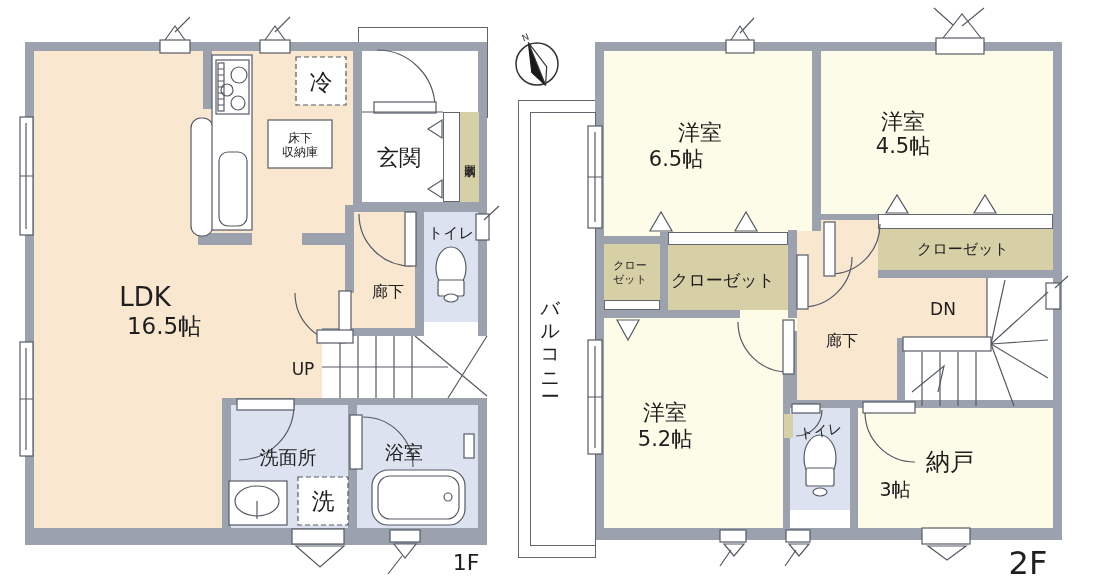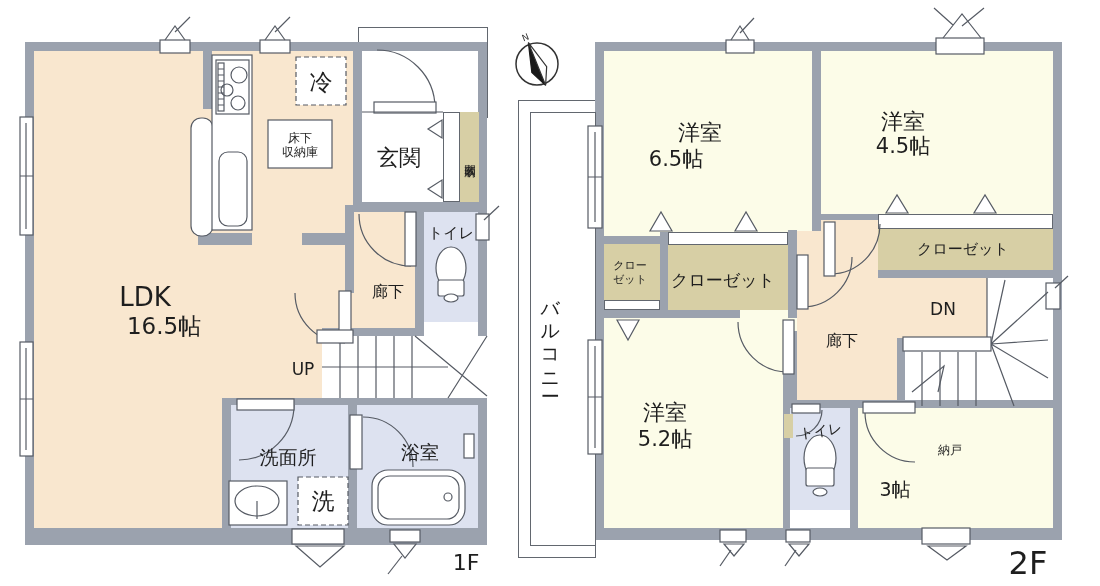--- a/index.html
+++ b/index.html
@@ -283,34 +283,34 @@
   <div class="lbl" style="left:399px;top:158px;font-size:22px">玄関</div>
   <div class="lbl vlbl" style="left:469px;top:157px;font-size:11px;letter-spacing:1px">玄関収納</div>
   <div class="lbl" style="left:321px;top:82px;font-size:23px">冷</div>
   <div class="lbl" style="left:300px;top:138px;font-size:12px">床下</div>
   <div class="lbl" style="left:300px;top:152px;font-size:12px">収納庫</div>
   <div class="lbl" style="left:451px;top:233px;font-size:15px">トイレ</div>
   <div class="lbl" style="left:388px;top:292px;font-size:16px">廊下</div>
   <div class="lbl" style="left:303px;top:369px;font-size:17px">UP</div>
   <div class="lbl" style="left:288px;top:457px;font-size:19px">洗面所</div>
   <div class="lbl" style="left:323px;top:501px;font-size:23px">洗</div>
-  <div class="lbl" style="left:420px;top:452px;font-size:19px">浴室</div>
+  <div class="lbl" style="left:404px;top:452px;font-size:19px">浴室</div>
   <div class="lbl" style="left:466px;top:563px;font-size:22px">1F</div>
 
   <div class="lbl vlbl" style="left:551px;top:338px;font-size:19px">バルコニー</div>
   <div class="lbl" style="left:700px;top:133px;font-size:22px">洋室</div>
   <div class="lbl" style="left:676px;top:159px;font-size:21px">6.5帖</div>
   <div class="lbl" style="left:903px;top:122px;font-size:22px">洋室</div>
   <div class="lbl" style="left:903px;top:146px;font-size:21px">4.5帖</div>
   <div class="lbl" style="left:665px;top:413px;font-size:22px">洋室</div>
   <div class="lbl" style="left:665px;top:439px;font-size:21px">5.2帖</div>
   <div class="lbl" style="left:723px;top:280px;font-size:17px">クローゼット</div>
   <div class="lbl" style="left:630px;top:266px;font-size:11px">クロー</div>
   <div class="lbl" style="left:630px;top:280px;font-size:11px">ゼット</div>
   <div class="lbl" style="left:963px;top:249px;font-size:15px">クローゼット</div>
-  <div class="lbl" style="left:950px;top:450px;font-size:12px">納戸</div>
+  <div class="lbl" style="left:950px;top:463px;font-size:24px">納戸</div>
   <div class="lbl" style="left:895px;top:489px;font-size:19px">3帖</div>
   <div class="lbl" style="left:821px;top:431px;font-size:14px;transform:translate(-50%,-50%) rotate(-8deg)">トイレ</div>
   <div class="lbl" style="left:842px;top:341px;font-size:16px">廊下</div>
   <div class="lbl" style="left:943px;top:309px;font-size:17px">DN</div>
   <div class="lbl" style="left:1028px;top:563px;font-size:32px">2F</div>
 
 </div>
 
 </body></html>

